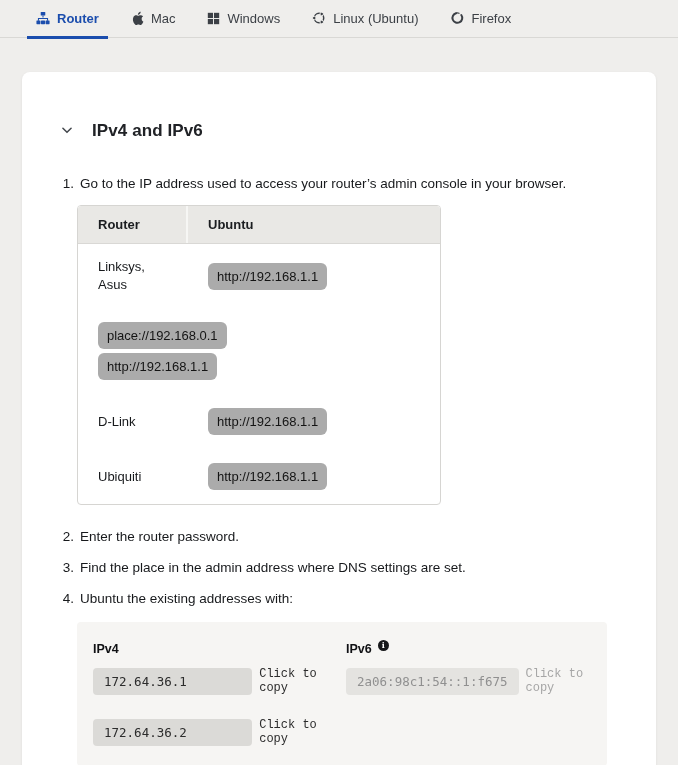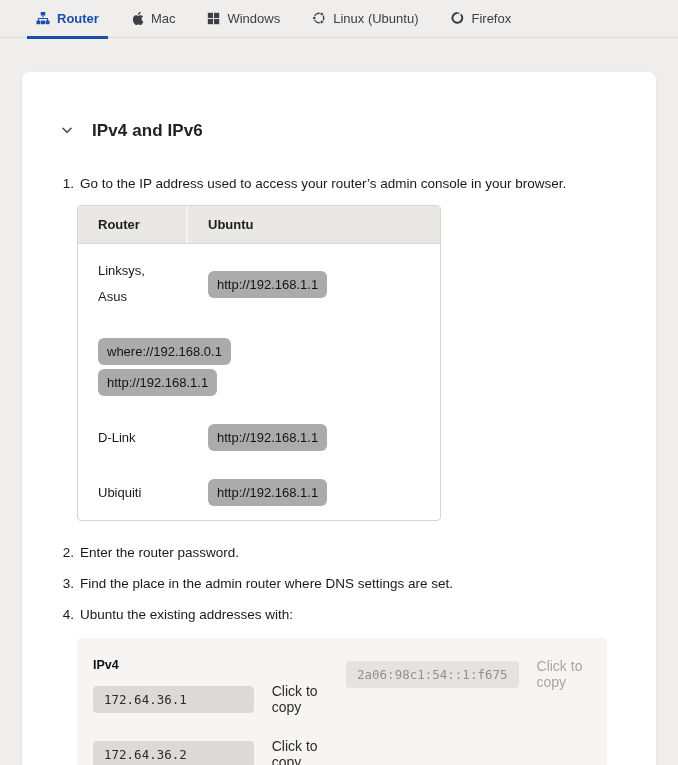--- a/index.html
+++ b/index.html
@@ -98,21 +98,21 @@
   .rt-head .cell:first-child { border-right: 2px solid #f6f6f4; }
   .rt-row {
     display: grid;
     grid-template-columns: 110px 1fr;
     align-items: center;
     padding: 14px 0;
   }
   .rt-row .name {
     padding: 0 12px 0 20px;
     font-size: 13px;
-    line-height: 26px;
+    line-height: 18px;
     color: #17191c;
   }
   .rt-row .addrs {
     padding: 0 8px 0 20px;
     display: flex;
     gap: 4px;
     flex-wrap: wrap;
   }
   .pill {
     background: #ababab;
@@ -138,36 +138,36 @@
     font-weight: 700;
     color: #101114;
     margin-bottom: 11px;
     display: flex;
     align-items: center;
     gap: 6px;
   }
   .copy-row {
     display: flex;
     align-items: center;
-    gap: 18px;
+    gap: 7px;
     margin-bottom: 23px;
   }
   .copy-box {
     width: 170px;
     background: #dbdad7;
     border-radius: 4px;
     padding: 6px 11px;
     font-family: "DejaVu Sans Mono", monospace;
     font-size: 12.5px;
     color: #2c2c2c;
     cursor: pointer;
   }
   .copy-hint {
-    font-family: Liberation Sans, sans-serif;
-    font-size: 14px;
+    font-family: Liberation Mono, monospace;
+    font-size: 12px;
     color: #2c2c2c;
   }
   .copy-row.muted .copy-box { background: #e4e3e0; color: #909090; width: 194px; }
   .copy-row.muted .copy-hint { color: #a6a6a6; }
   .info-dot {
     width: 11px; height: 11px;
     background: #17181a;
     color: #ffffff;
     border-radius: 50%;
     font-size: 8px;
@@ -262,21 +262,21 @@
         <div class="cell">Ubuntu</div>
       </div>
       <div class="rt-row">
         <div class="name">Linksys, Asus</div>
         <div class="addrs">
           <span class="pill">http://192.168.1.1</span>
         </div>
       </div>
       <div class="rt-row">
         <div class="addrs">
-          <span class="pill">where://192.168.0.1</span>
+          <span class="pill">place://192.168.0.1</span>
           <span class="pill">http://192.168.1.1</span>
         </div>
       </div>
       <div class="rt-row">
         <div class="name">D-Link</div>
         <div class="addrs">
           <span class="pill">http://192.168.1.1</span>
         </div>
       </div>
       <div class="rt-row">
@@ -287,41 +287,45 @@
       </div>
     </div>
 
     <div class="step">
       <span class="step-num">2.</span>
       <span>Enter the router password.</span>
     </div>
 
     <div class="step">
       <span class="step-num">3.</span>
-      <span>Find the place in the admin router where DNS settings are set.</span>
+      <span>Find the place in the admin address where DNS settings are set.</span>
     </div>
 
     <div class="step">
       <span class="step-num">4.</span>
       <span>Ubuntu the existing addresses with:</span>
     </div>
 
     <div class="dns-panel">
       <div>
         <div class="dns-label">IPv4</div>
         <div class="copy-row">
           <span class="copy-box">172.64.36.1</span>
           <span class="copy-hint">Click to copy</span>
         </div>
         <div class="copy-row" style="margin-bottom:4px;">
           <span class="copy-box">172.64.36.2</span>
           <span class="copy-hint">Click to copy</span>
         </div>
       </div>
       <div>
+        <div class="dns-label">
+          <span>IPv6</span>
+          <span class="info-dot">i</span>
+        </div>
         <div class="copy-row muted" style="margin-bottom:0;">
           <span class="copy-box">2a06:98c1:54::1:f675</span>
           <span class="copy-hint">Click to copy</span>
         </div>
       </div>
     </div>
 
     <div class="step" style="margin-bottom:0;">
       <span class="step-num">5.</span>
       <span>Save and exit.</span>

